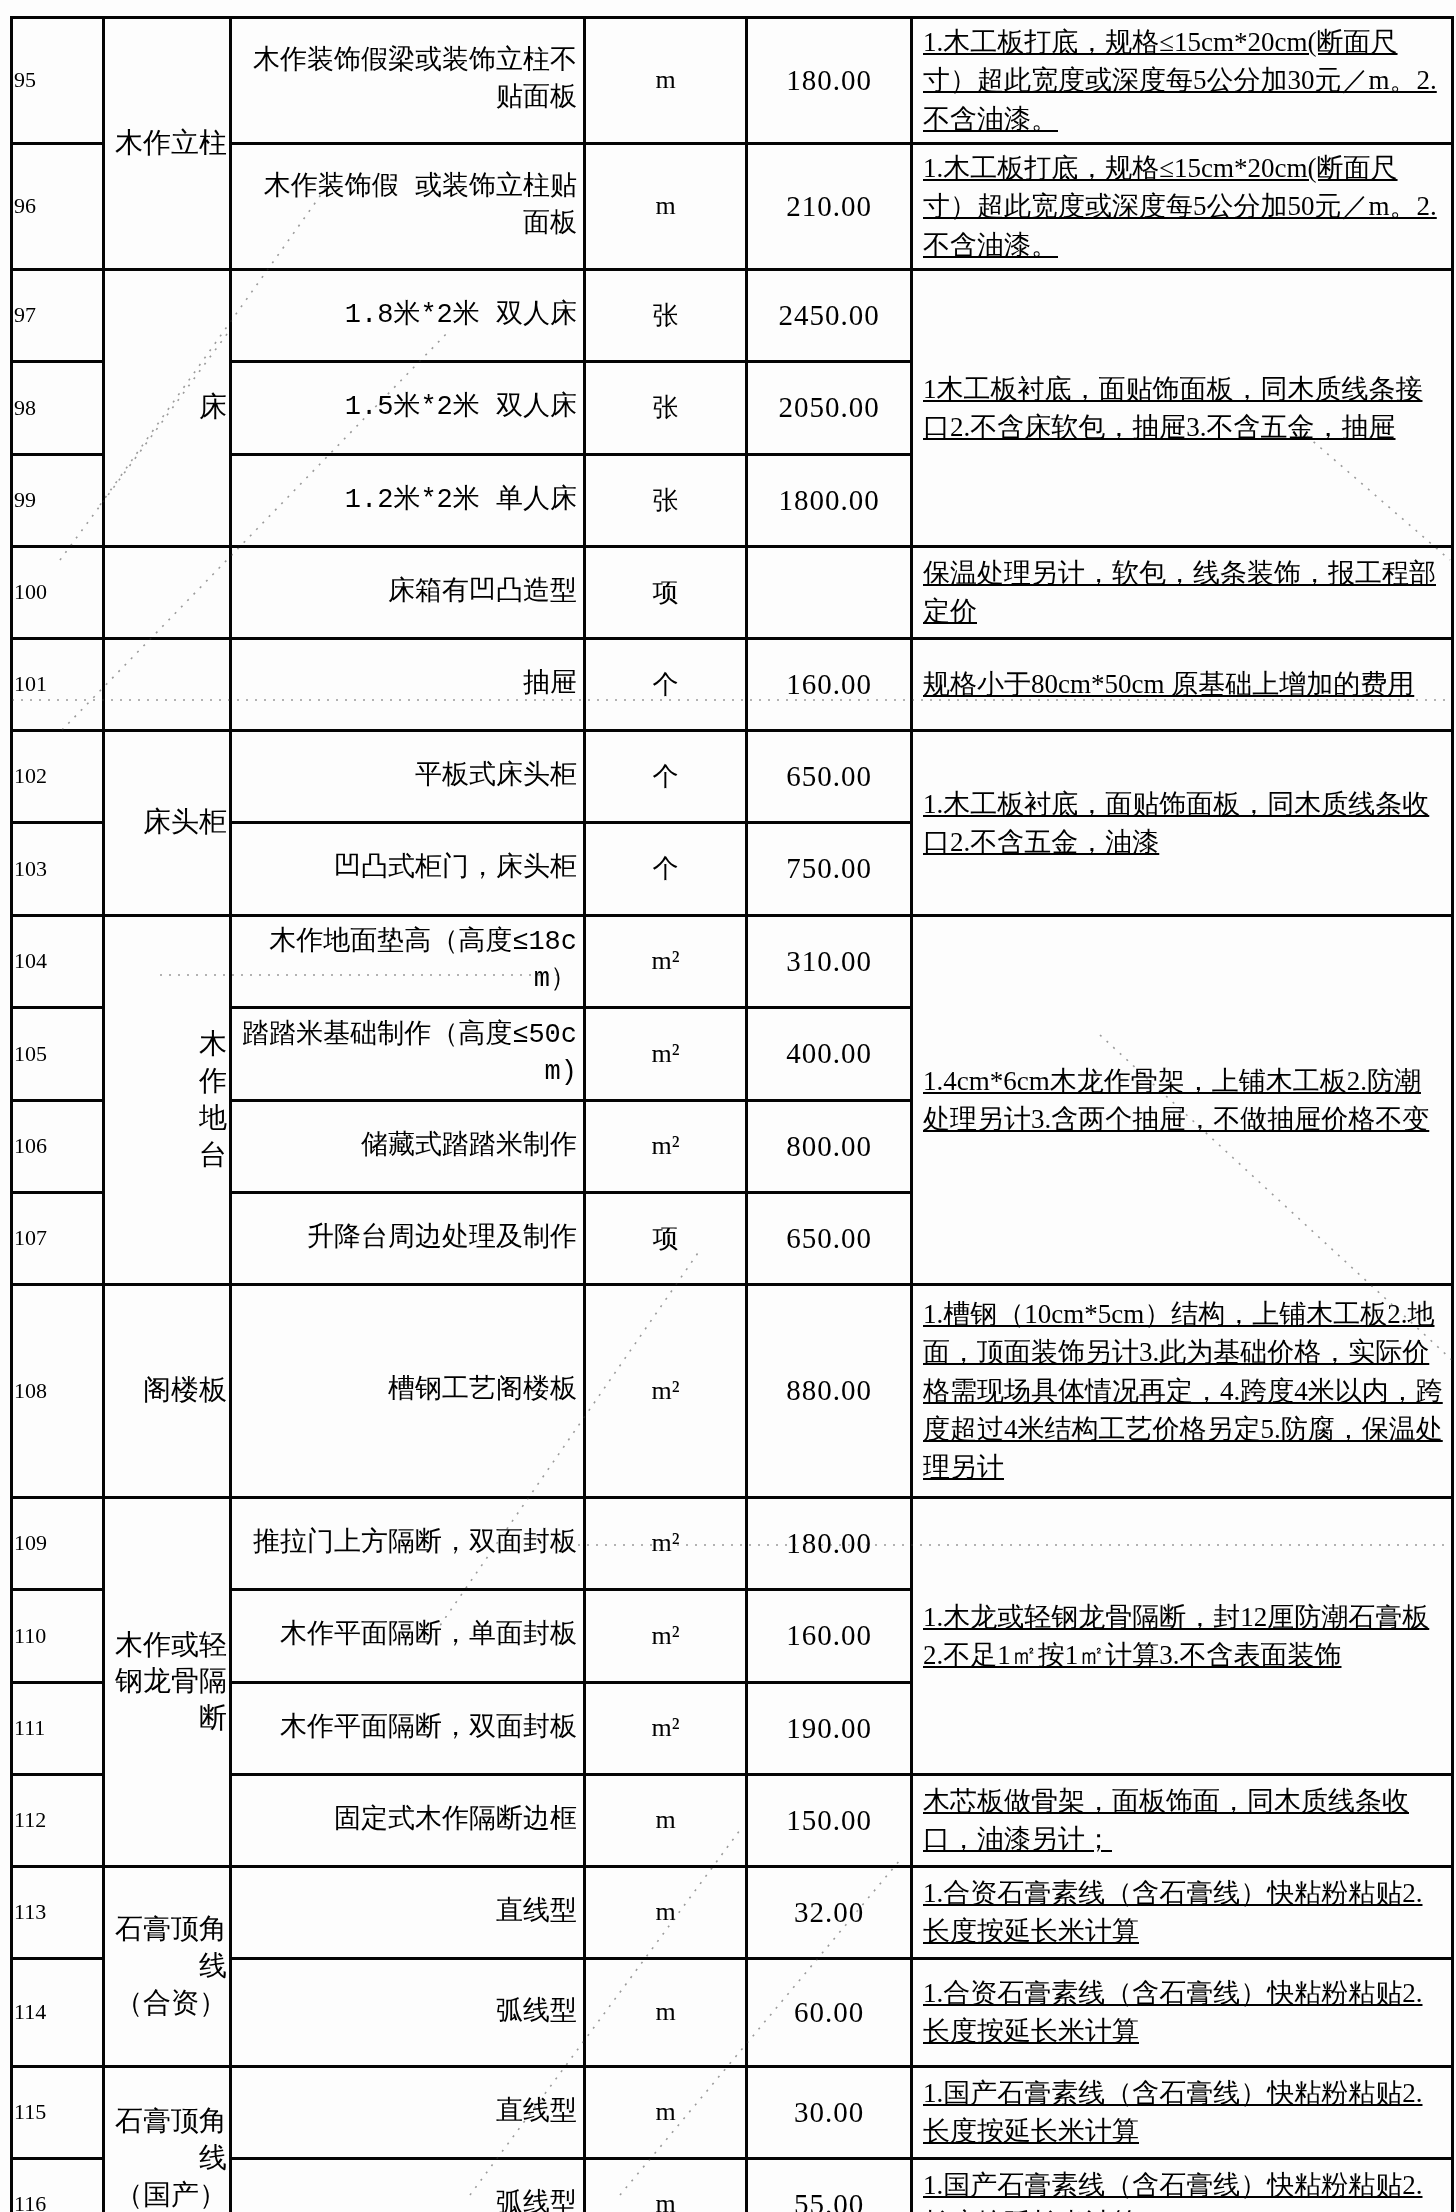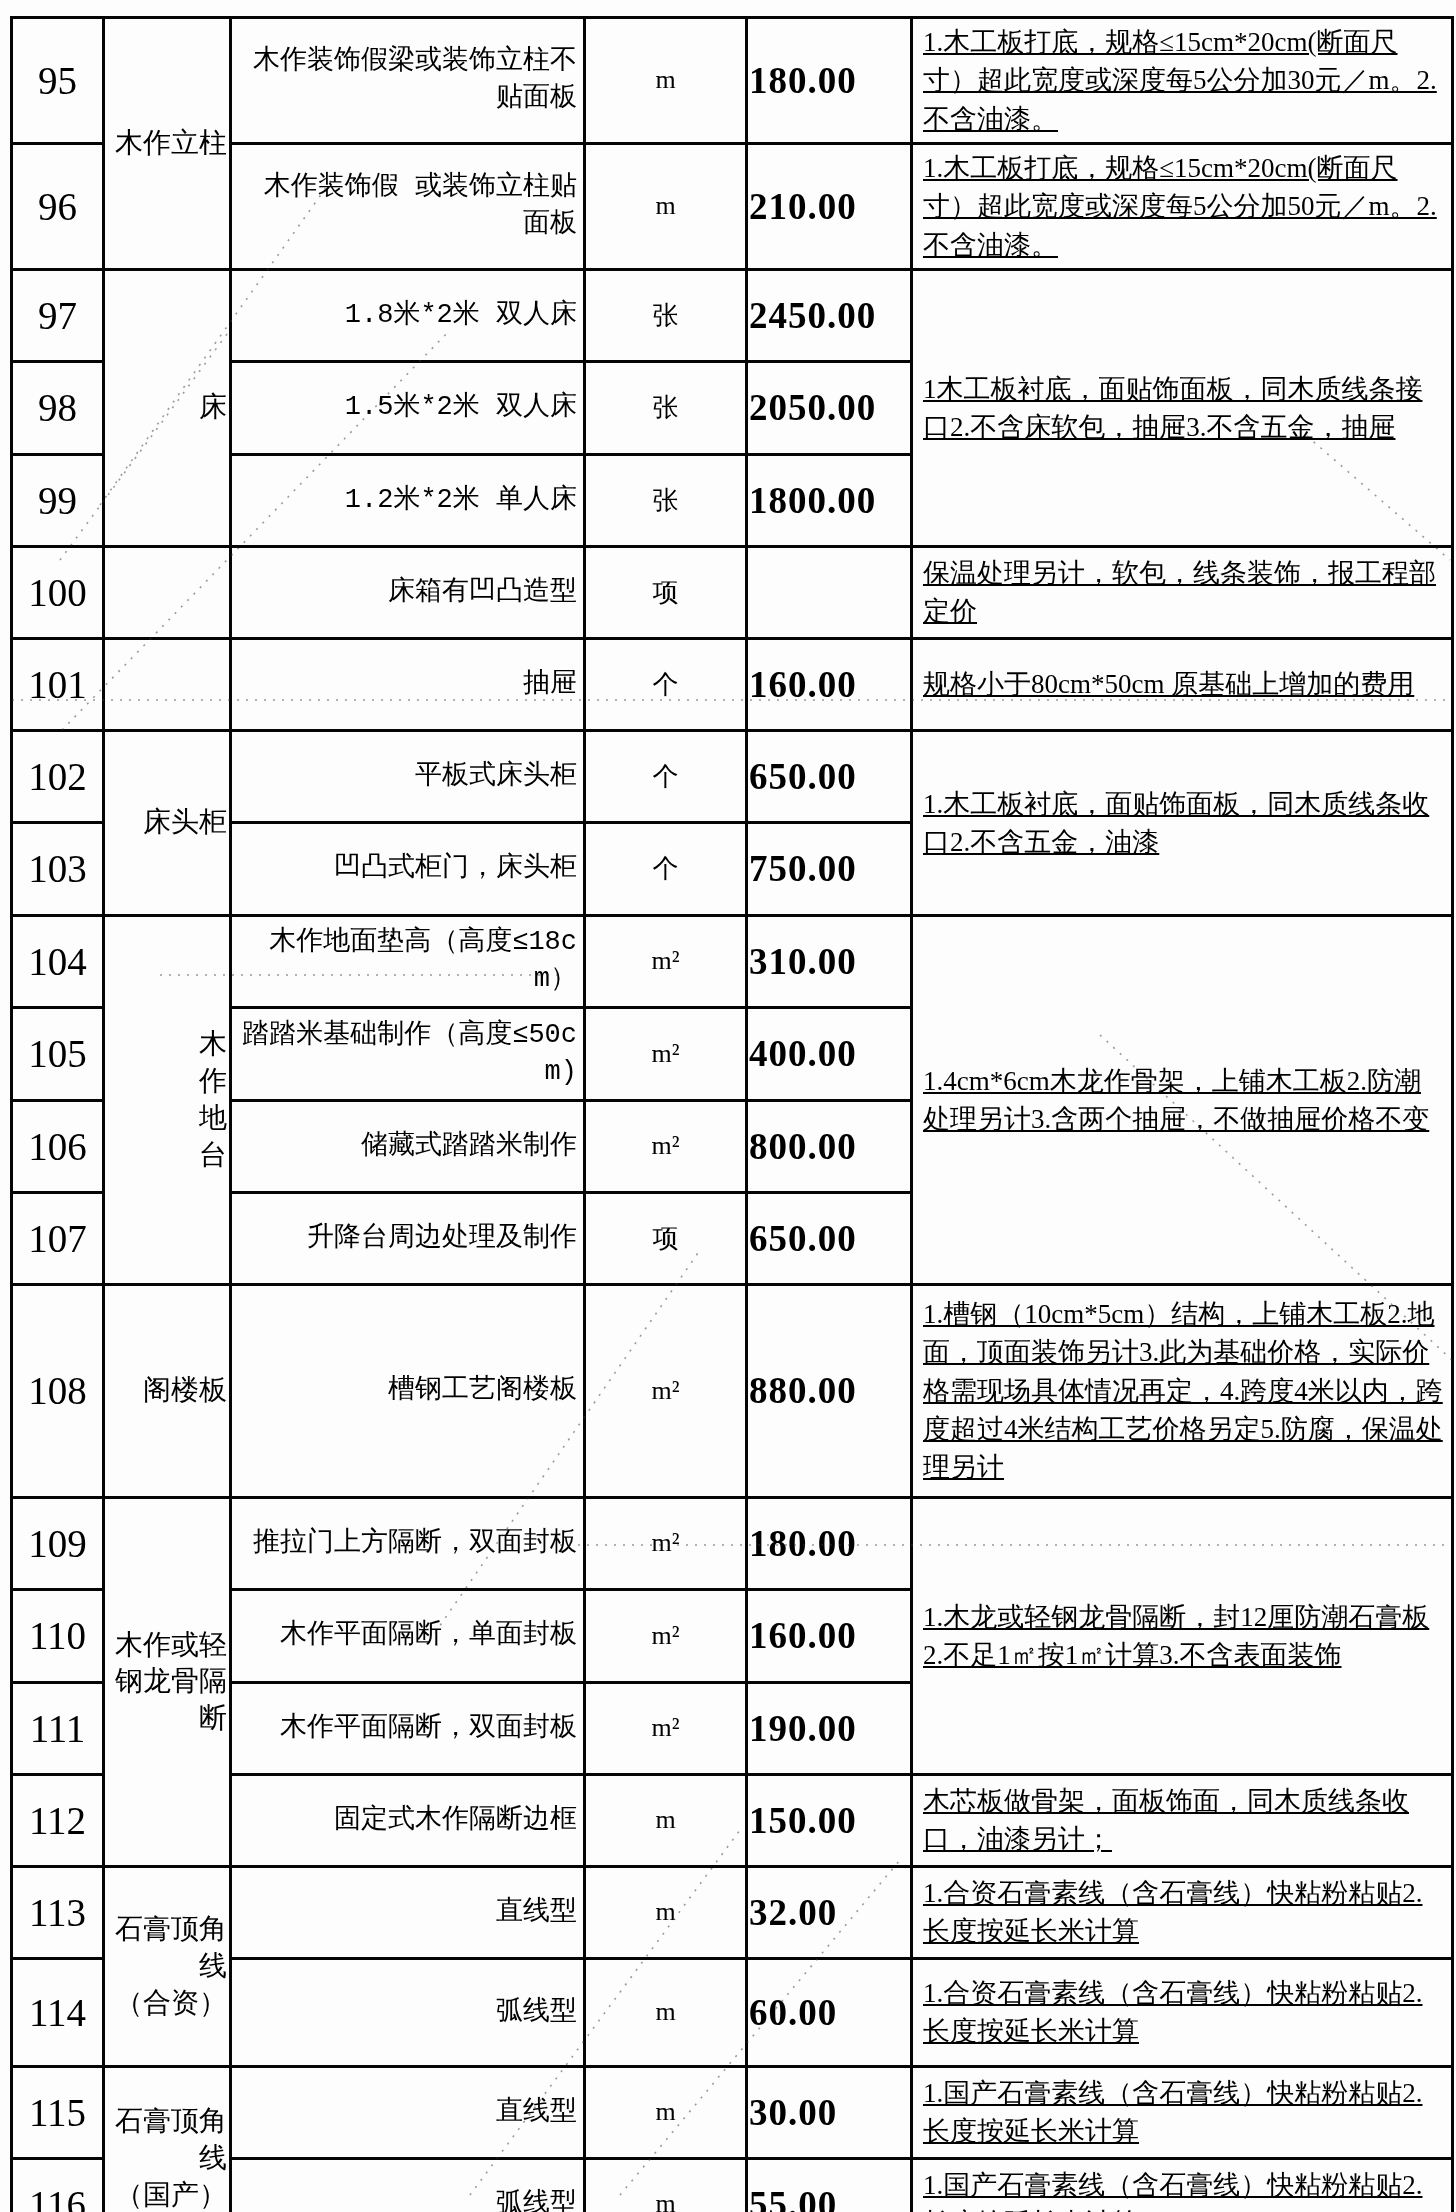--- a/index.html
+++ b/index.html
@@ -1,26 +1,26 @@
 <!DOCTYPE html>
 <html><head>
 <meta charset="utf-8">
 <style>
   html,body{margin:0;padding:0;background:#ffffff;}
   .page{position:relative;width:1456px;height:2212px;background:#fdfdfd;overflow:hidden;
         font-family:"Liberation Serif","DejaVu Serif",serif;color:#000;}
   .sheet{position:absolute;left:10px;top:16px;}
   table.price{border-collapse:collapse;table-layout:fixed;width:1441px;}
   td{border:3px solid #050505;vertical-align:middle;overflow:hidden;background:transparent;}
-  td.num{text-align:center;font-size:39px;}
+  td.num{font-size:22px;}
   td.cat{text-align:right;font-size:28px;line-height:1.32;padding:2px;
          white-space:pre-line;word-break:break-all;}
   td.item{font-size:27px;line-height:1.38;padding:4px 6px 4px 8px;word-break:break-all;text-align:right;font-family:Liberation Mono, monospace;}
   td.unit{text-align:center;font-size:26px;}
-  td.price-c{text-align:left;font-size:37px;letter-spacing:1px;font-weight:bold;}
+  td.price-c{text-align:center;font-size:29px;letter-spacing:1px;}
   td.remark{font-size:27px;line-height:1.42;padding:4px 6px 4px 10px;word-break:break-all;text-align:left;text-decoration:underline;}
   .artifacts{position:absolute;left:0;top:0;width:1456px;height:2212px;pointer-events:none;}
 </style>
 </head>
 <body>
 
 <div class="page">
   <div class="sheet">
     <table class="price">
       <colgroup>

